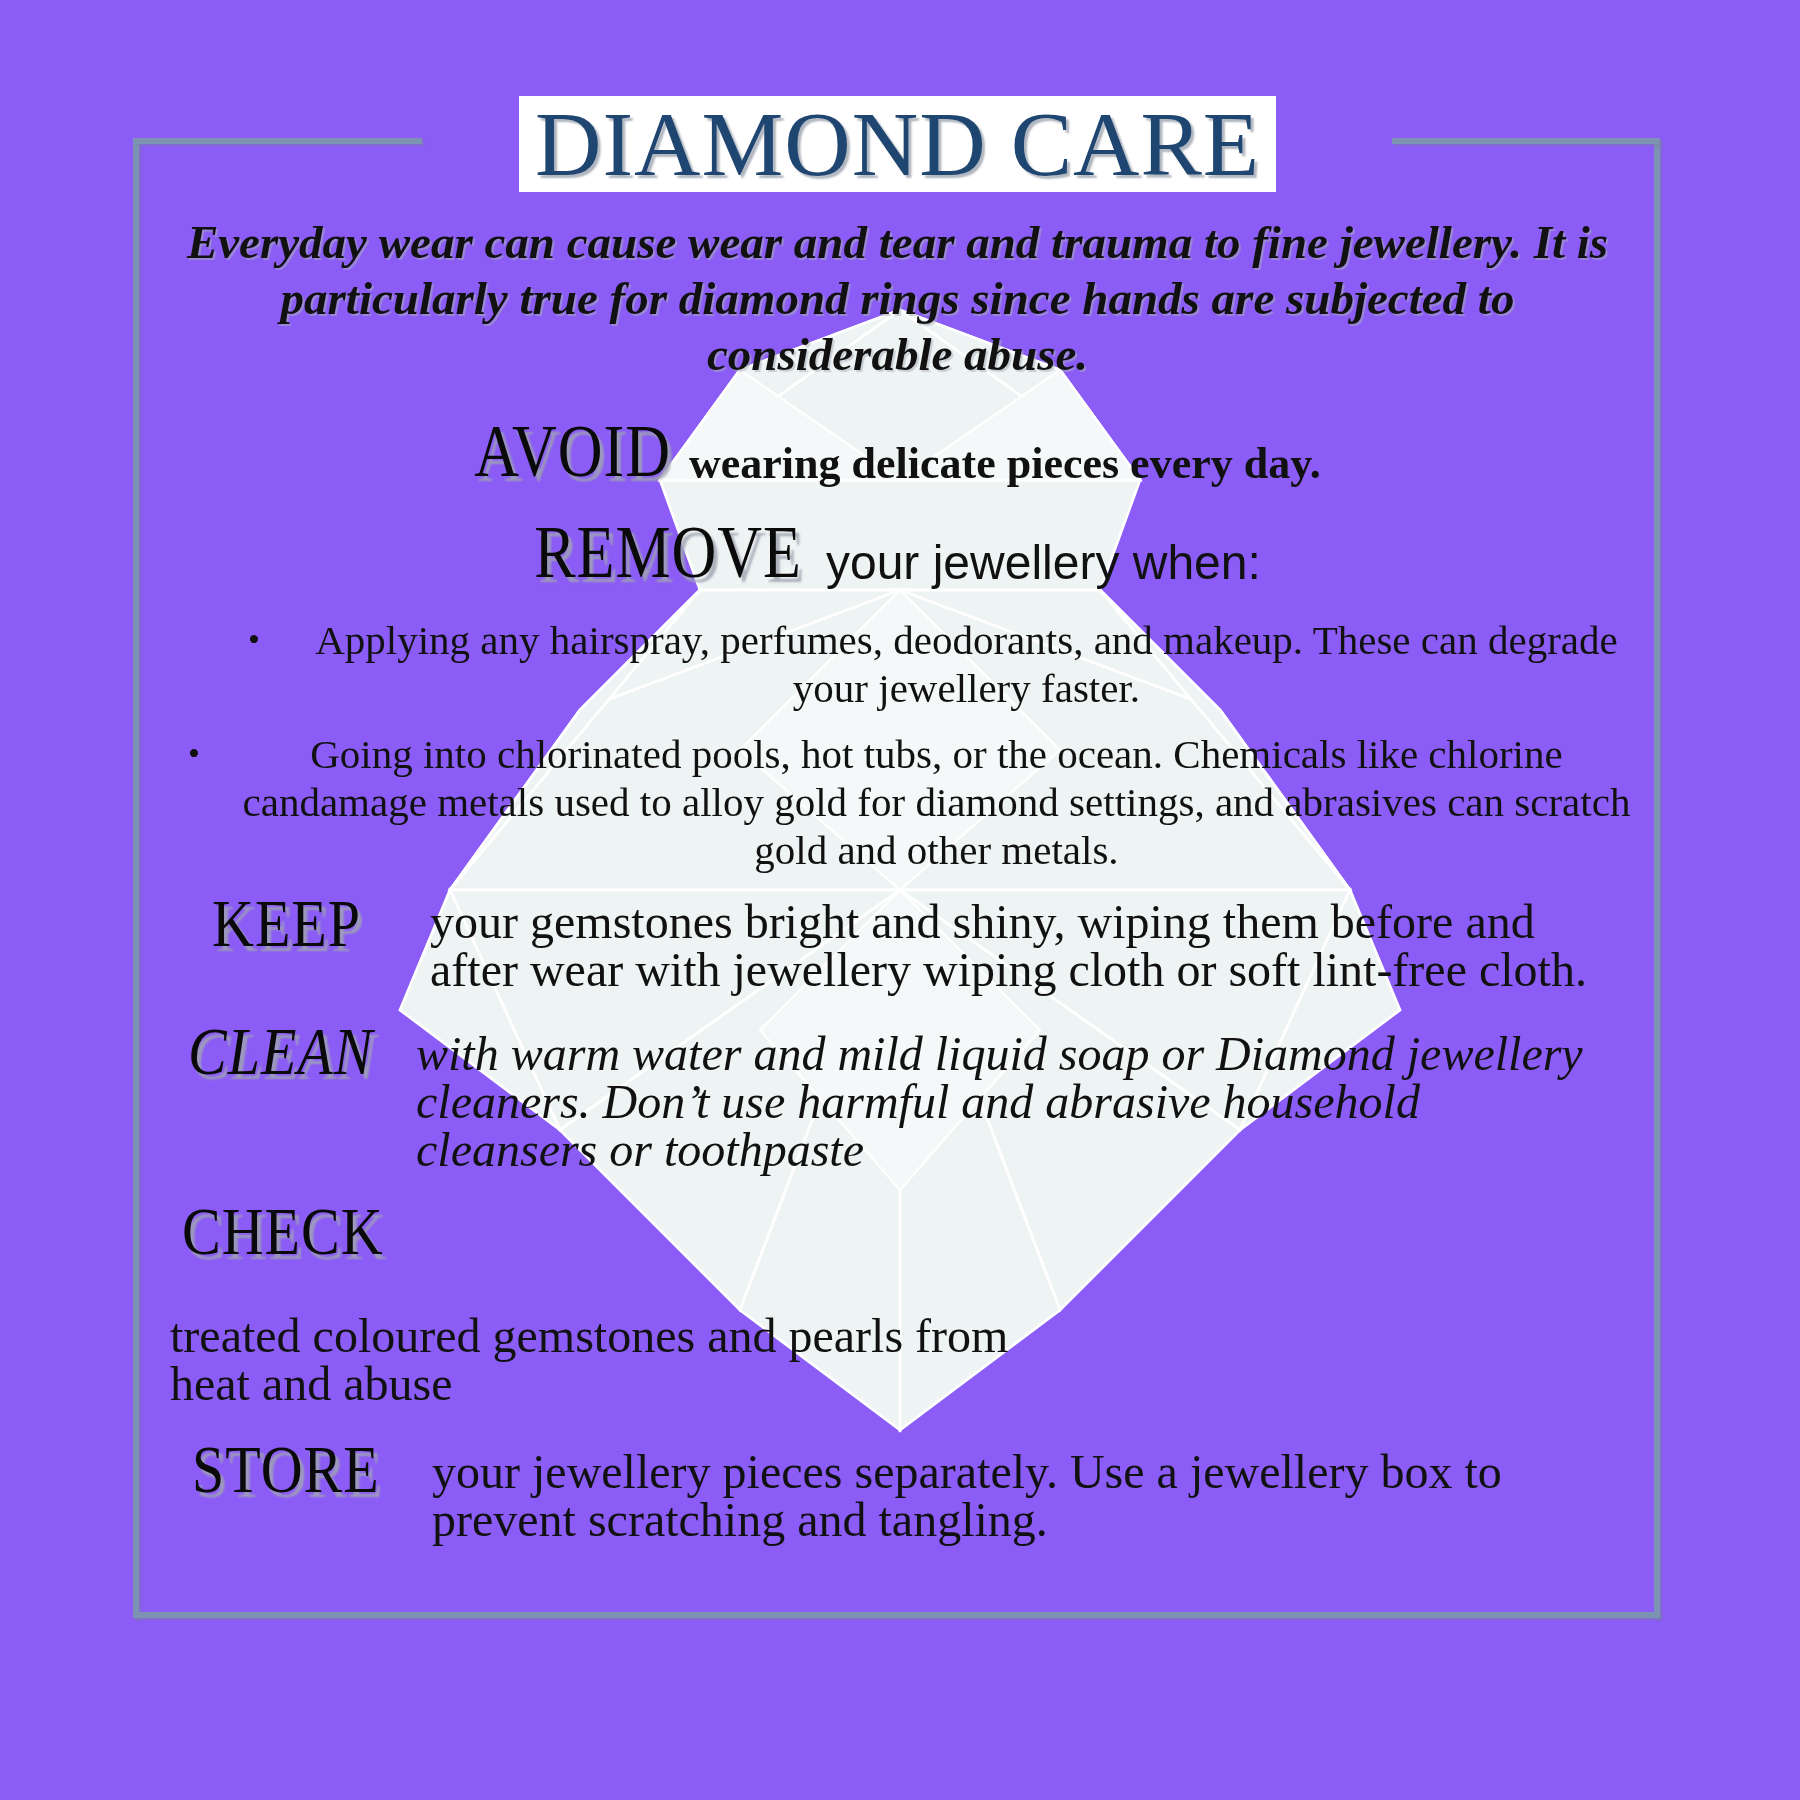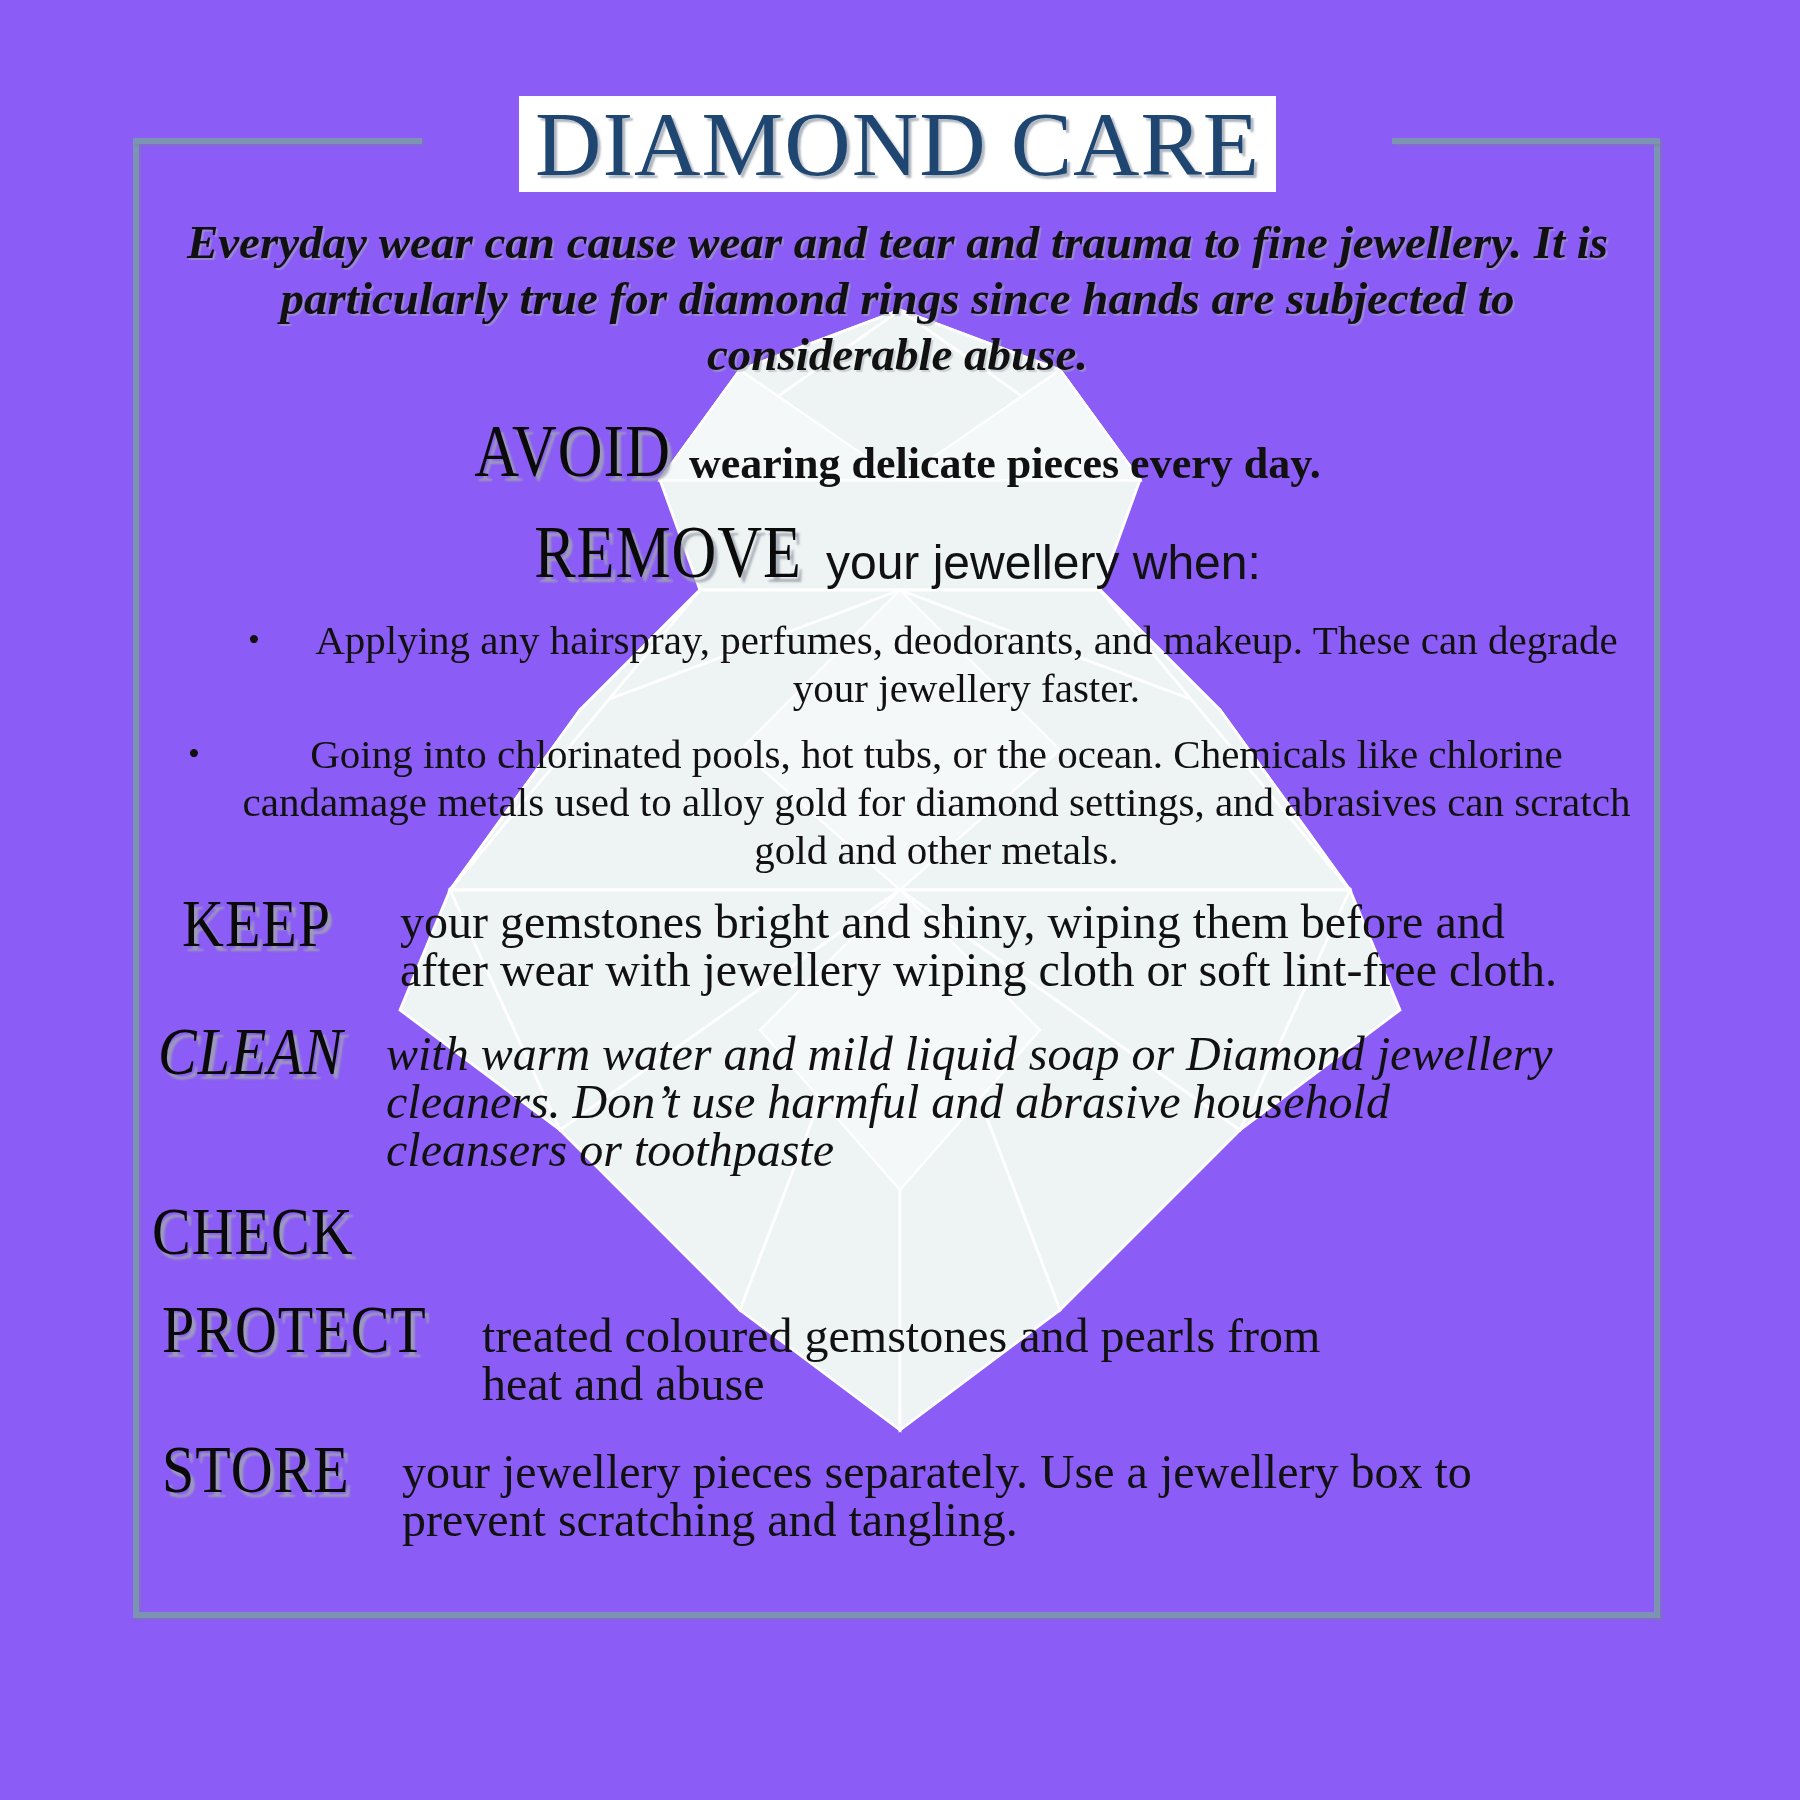--- a/index.html
+++ b/index.html
@@ -170,20 +170,21 @@
   }
 
   
   .kw-rows {
     margin-top: 18px;
   }
   .kw-row {
     display: flex;
     align-items: flex-start;
     margin-bottom: 30px;
+    margin-left: 30px;
   }
   .kw-cell {
     flex: 0 0 auto;
     text-align: left;
     padding-top: 2px;
   }
   .kw-row .kw {
     font-size: 58px;
     line-height: 62px;
   }
@@ -317,23 +318,20 @@
         </div>
       </div>
 
       <div class="kw-row row-check">
         <div class="kw-cell">
           <span class="kw">CHECK</span>
         </div>
       </div>
 
       <div class="kw-row row-protect">
-        <div class="kw-cell">
-          <span class="kw">PROTECT</span>
-        </div>
         <div class="body-cell">
           <span class="ln">treated coloured gemstones and pearls from</span>
           <span class="ln">heat and abuse</span>
         </div>
       </div>
 
       <div class="kw-row row-store">
         <div class="kw-cell">
           <span class="kw">STORE</span>
         </div>

